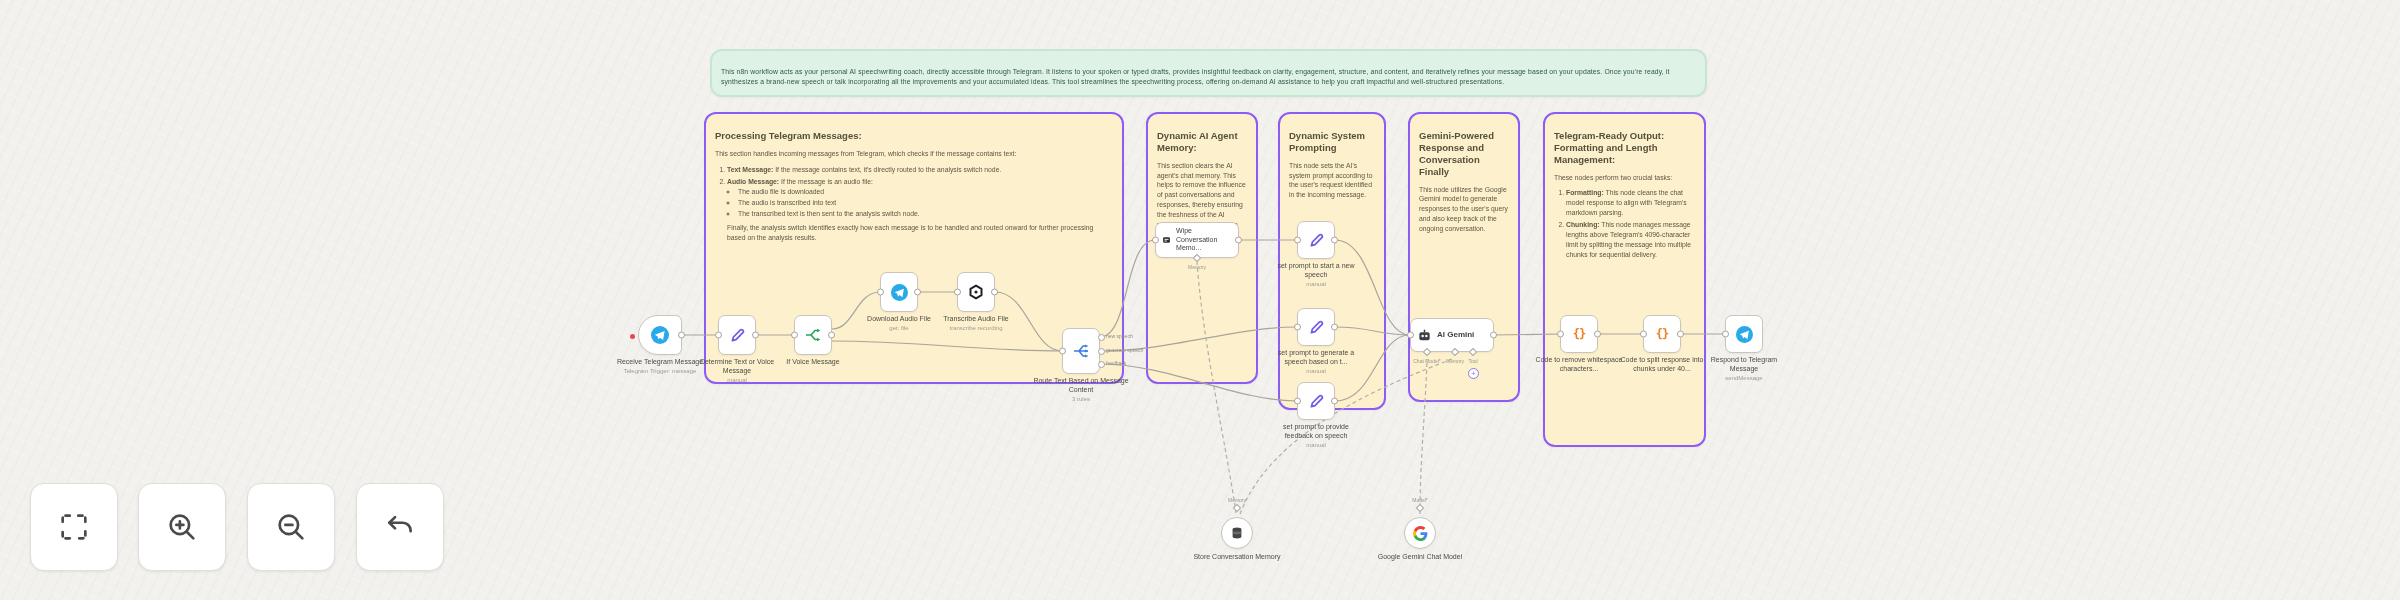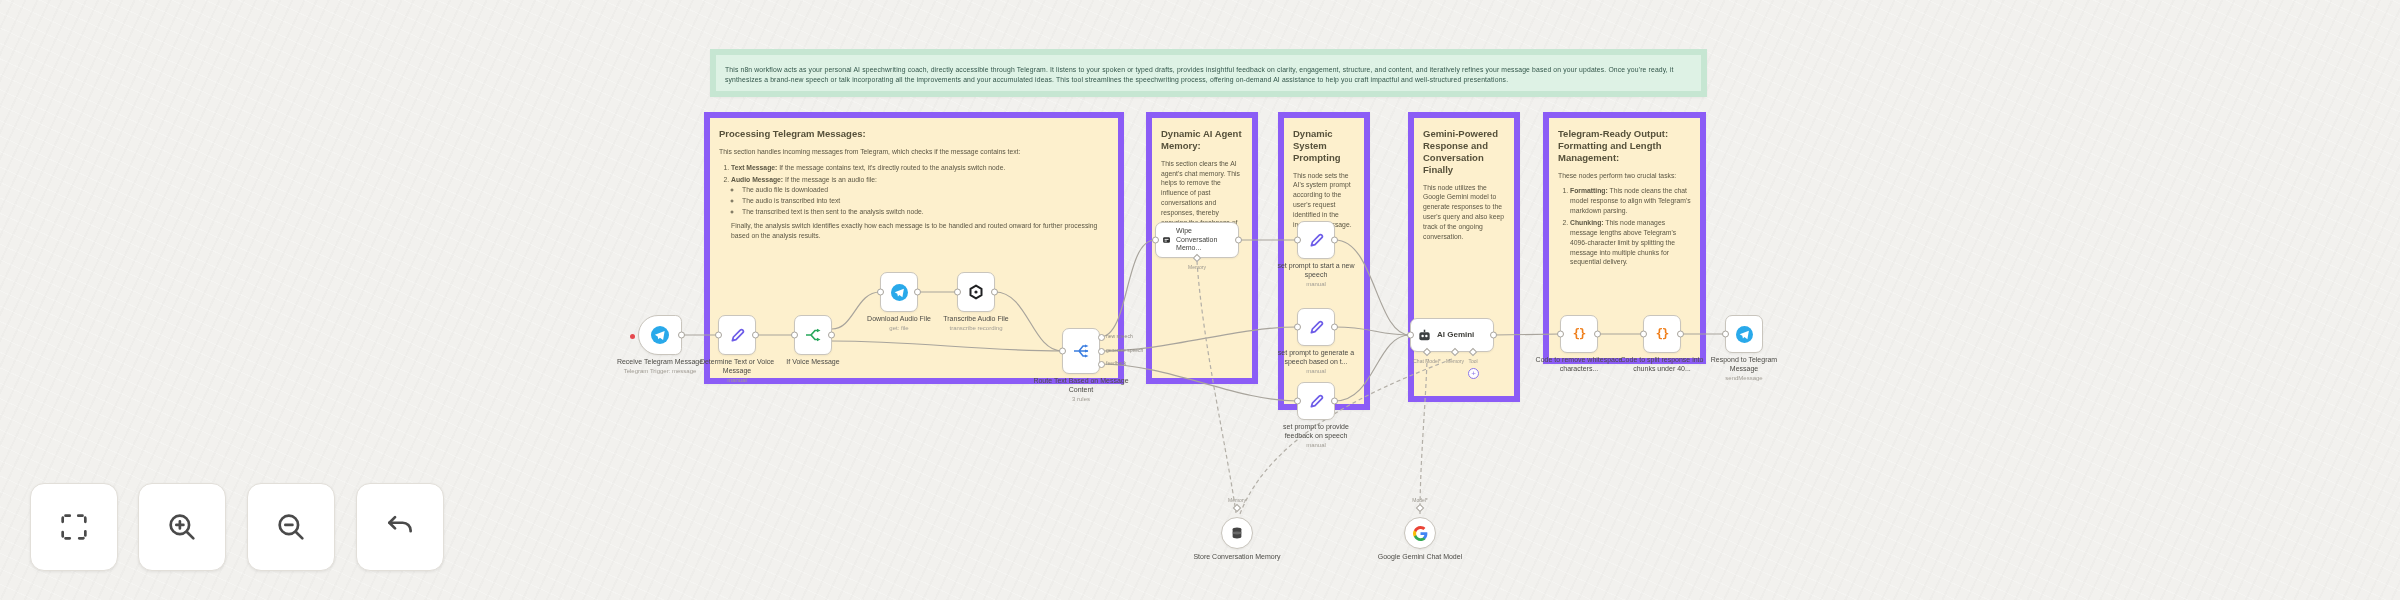--- a/index.html
+++ b/index.html
@@ -10,23 +10,23 @@
     position:relative;
   }
   .texture{
     position:absolute;inset:0;pointer-events:none;
     background:
       repeating-linear-gradient(115deg, rgba(0,0,0,0.015) 0 2px, transparent 2px 11px),
       repeating-linear-gradient(25deg, rgba(255,255,255,0.25) 0 1px, transparent 1px 14px);
   }
   
   .sticky{
-    position:absolute;border-radius:0;
-    background:#fdf0cd;border:6px solid #8b5cf6;
-    box-sizing:border-box;padding:10px 9px;color:#5c5744;
+    position:absolute;border-radius:12px;
+    background:#fdf0cd;border:2px solid #8b5cf6;
+    box-sizing:border-box;padding:16px 9px;color:#5c5744;
     box-shadow:0 1px 2px rgba(0,0,0,0.04);
   }
   .sticky.green{background:#def2e5;border-color:#c6e6d2;color:#33564a;}
   .sticky h3{margin:0 0 7px 0;font-size:9.5px;line-height:1.25;color:#55503a;font-weight:bold;}
   .sticky p, .sticky li{font-size:6.8px;line-height:1.45;margin:0 0 6px 0;}
   .sticky ol{margin:0 0 4px 0;padding-left:12px;font-size:6.8px;}
   .sticky ol li{margin:0 0 2px 0;}
   .sticky ul{margin:1px 0 4px 0;padding-left:11px;font-size:6.8px;list-style-type:circle;}
   .sticky ul li{margin:0 0 1px 0;}
   .lead{font-weight:bold;}
@@ -115,31 +115,31 @@
     </li>
   </ol>
   <p style="padding-left:12px;">Finally, the analysis switch identifies exactly how each message is to be handled and routed onward for further processing based on the analysis results.</p>
 </div>
 
 <div class="sticky" style="left:1146px;top:112px;width:112px;height:272px;">
   <h3>Dynamic AI Agent Memory:</h3>
   <p>This section clears the AI agent's chat memory. This helps to remove the influence of past conversations and responses, thereby ensuring the freshness of the AI personality and results in a relevant and unbiased interaction.</p>
 </div>
 
-<div class="sticky" style="left:1278px;top:112px;width:92px;height:298px;">
+<div class="sticky" style="left:1278px;top:112px;width:108px;height:298px;">
   <h3>Dynamic System Prompting</h3>
   <p>This node sets the AI's system prompt according to the user's request identified in the incoming message.</p>
 </div>
 
 <div class="sticky" style="left:1408px;top:112px;width:112px;height:290px;">
   <h3>Gemini-Powered Response and Conversation Finally</h3>
   <p>This node utilizes the Google Gemini model to generate responses to the user's query and also keep track of the ongoing conversation.</p>
 </div>
 
-<div class="sticky" style="left:1543px;top:112px;width:163px;height:252px;">
+<div class="sticky" style="left:1543px;top:112px;width:163px;height:335px;">
   <h3>Telegram-Ready Output: Formatting and Length Management:</h3>
   <p>These nodes perform two crucial tasks:</p>
   <ol>
     <li><span class="lead">Formatting:</span><span> This node cleans the chat model response to align with Telegram's markdown parsing.</span></li>
     <li><span class="lead">Chunking:</span><span> This node manages message lengths above Telegram's 4096-character limit by splitting the message into multiple chunks for sequential delivery.</span></li>
   </ol>
 </div>
 
 <svg class="edges" width="2400" height="600">
   <path class="edge" d="M682 335 L718 335"></path>

